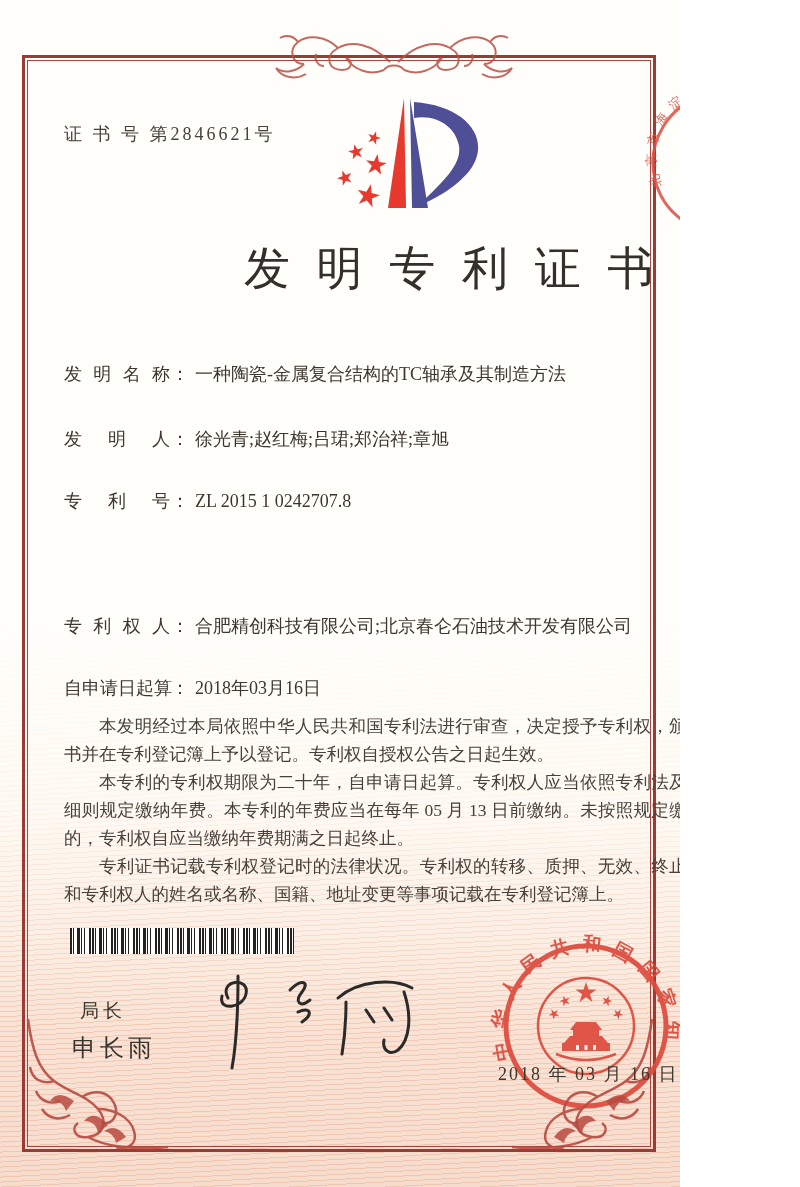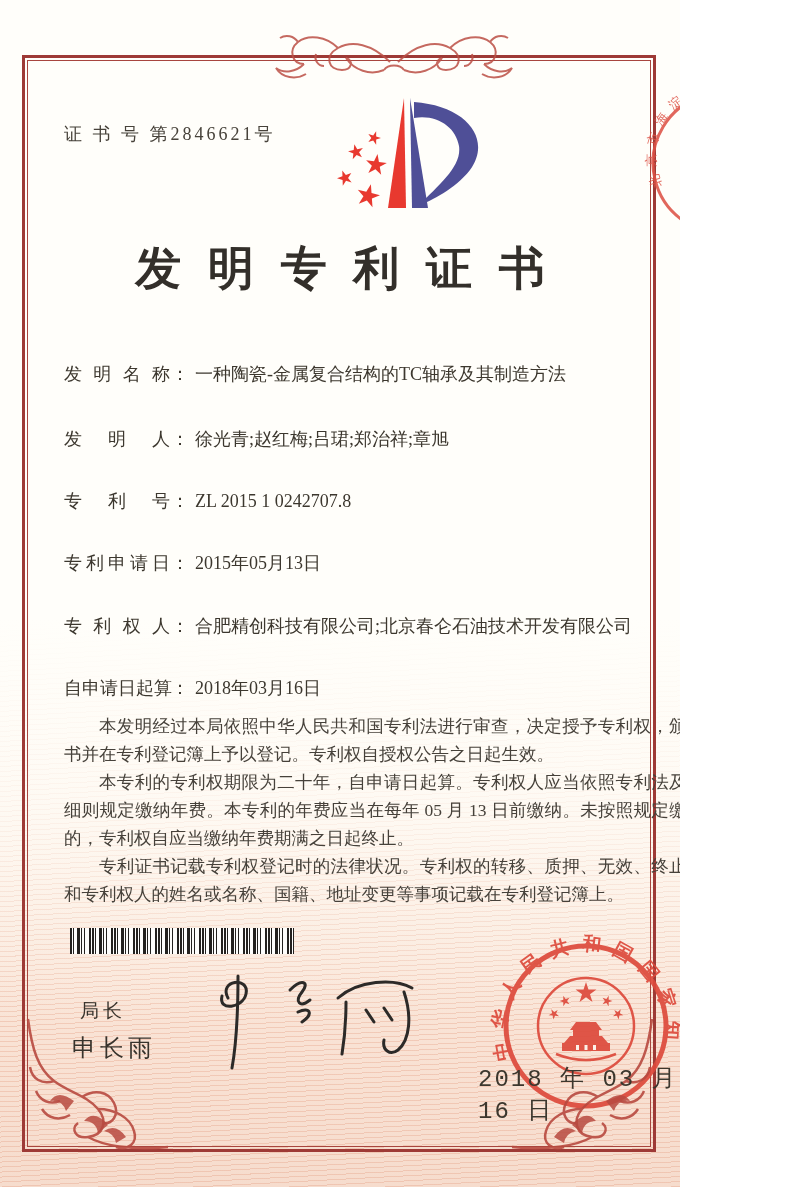--- a/index.html
+++ b/index.html
@@ -10,43 +10,43 @@
     background:
       linear-gradient(180deg, rgba(255,254,250,1) 0%, rgba(255,254,250,1) 52%, rgba(255,253,248,.75) 68%, rgba(255,253,248,0) 86%),
       repeating-linear-gradient(177deg, rgba(224,144,114,.30) 0 1px, rgba(255,255,255,0) 1px 5px),
       linear-gradient(180deg, #fffefa 0%, #fdf3e8 62%, #f9e2d4 88%, #f6dccd 100%);
   }
   .border-outer{position:absolute; left:22px; right:24px; top:55px; bottom:35px;
     border:3px solid #9e3a36;}
   .border-inner{position:absolute; inset:2px; border:1px solid #a8453e;}
   .cert-no{position:absolute; left:64px; top:122px; font-size:18px; letter-spacing:3px; color:#47423a;}
   .logo{position:absolute; left:330px; top:92px;}
-  .title{position:absolute; left:0; top:238px; width:100%; text-align:center;
-    font-size:46px; letter-spacing:.58em; text-indent:.58em; color:#332f2a; font-weight:700;}
+  .title{position:absolute; left:0; top:238px; width:100%; text-align:right;
+    font-size:46px; letter-spacing:.58em; text-indent:.58em; color:#332f2a; font-weight:400;}
   .field{position:absolute; left:64px; width:690px; font-size:18px; color:#3c372e; white-space:nowrap;}
   .field .lbl{display:inline-block; width:106px; text-align:justify; text-align-last:justify; vertical-align:bottom;}
   .field .colon{display:inline-block; margin:0 6px 0 1px;}
   .body-text{position:absolute; left:64px; top:712px; width:676px;
     font-size:17.5px; line-height:28px; text-align:justify; color:#46413a;}
   .body-text p{margin:0; text-indent:2em;}
   .barcode{position:absolute; left:70px; top:928px; width:224px; height:26px;
     background:repeating-linear-gradient(90deg,
       #23211f 0 2px, #fdfdfc 2px 3px,
       #23211f 3px 4px, #fdfdfc 4px 7px,
       #23211f 7px 10px, #fdfdfc 10px 11px,
       #23211f 11px 12px, #fdfdfc 12px 14px,
       #23211f 14px 15px, #fdfdfc 15px 19px,
       #23211f 19px 21px, #fdfdfc 21px 22px);}
   .director-title{position:absolute; left:80px; top:998px; font-size:19px; letter-spacing:4px; color:#38332c;
     font-family:"Liberation Sans","DejaVu Sans",sans-serif;}
   .director-name{position:absolute; left:72px; top:1032px; font-size:24px; letter-spacing:4px; color:#38332c;
     font-family:"Liberation Sans","DejaVu Sans",sans-serif;}
   .signature{position:absolute; left:198px; top:968px;}
   .seal{position:absolute; left:486px; top:926px; opacity:.92;}
-  .seal-date{position:absolute; left:478px; top:1062px; font-size:24px; letter-spacing:2px; color:#3c372e; z-index:5;font-family:Liberation Mono, monospace;}
+  .seal-date{position:absolute; left:498px; top:1062px; font-size:18px; letter-spacing:2px; color:#3c372e; z-index:5;}
   .tax-stamp{position:absolute; left:638px; top:78px; opacity:.88;}
   .ornament-top{position:absolute; left:268px; top:26px;}
   .flourish-br{position:absolute; right:18px; bottom:28px;}
   .flourish-bl{position:absolute; left:18px; bottom:28px; transform:scaleX(-1);}
   svg text{font-family:"Liberation Serif","DejaVu Serif",serif;}
 </style>
 </head>
 <body>
 
 <div class="page">
@@ -116,23 +116,20 @@
   <div class="title">发明专利证书</div>
 
   <div class="field" style="top:427px">
     <span class="lbl">发明人</span><span class="colon">：</span><span>徐光青;赵红梅;吕珺;郑治祥;章旭</span>
   </div>
   <div class="field" style="top:362px">
     <span class="lbl">发明名称</span><span class="colon">：</span><span>一种陶瓷-金属复合结构的TC轴承及其制造方法</span>
   </div>
   <div class="field" style="top:489px">
     <span class="lbl">专利号</span><span class="colon">：</span><span>ZL 2015 1 0242707.8</span>
-  </div>
-  <div class="field" style="top:551px">
-    <span class="lbl">专利申请日</span><span class="colon">：</span><span>2015年05月13日</span>
   </div>
   <div class="field" style="top:614px">
     <span class="lbl">专利权人</span><span class="colon">：</span><span>合肥精创科技有限公司;北京春仑石油技术开发有限公司</span>
   </div>
   <div class="field" style="top:676px">
     <span class="lbl">自申请日起算</span><span class="colon">：</span><span>2018年03月16日</span>
   </div>
 
   <div class="body-text">
     <p>本发明经过本局依照中华人民共和国专利法进行审查，决定授予专利权，颁发本证书并在专利登记簿上予以登记。专利权自授权公告之日起生效。</p>

